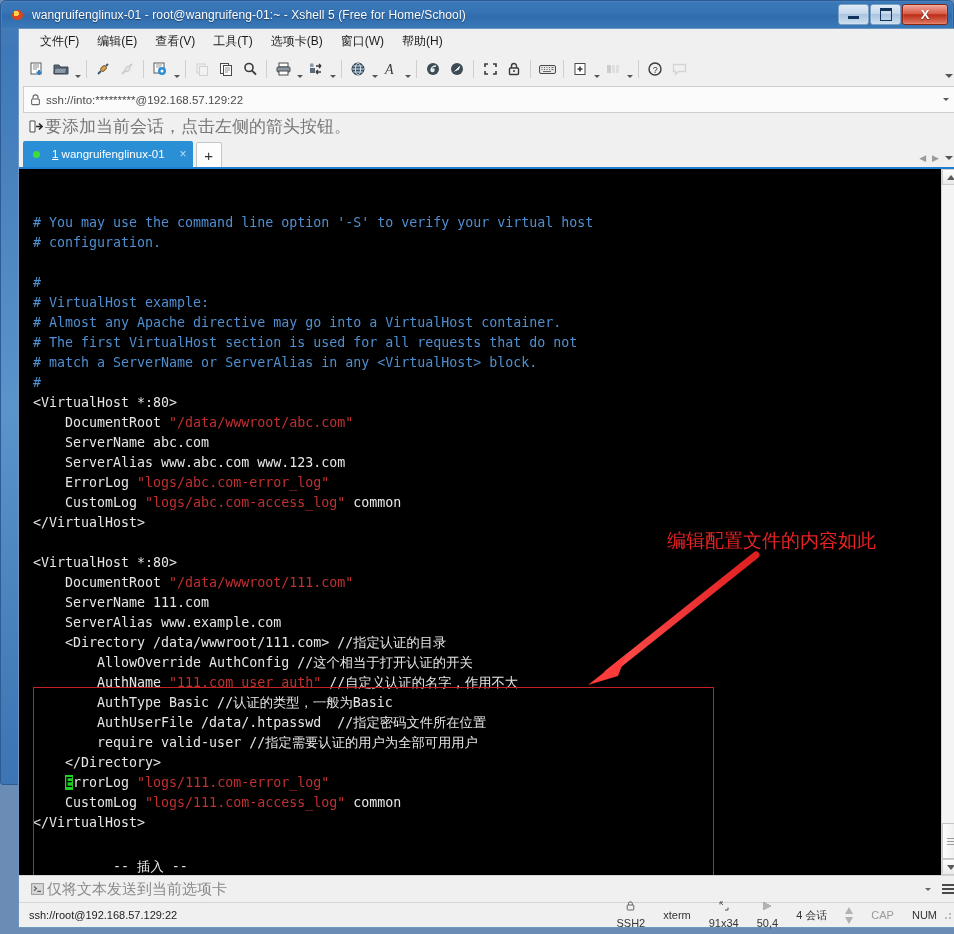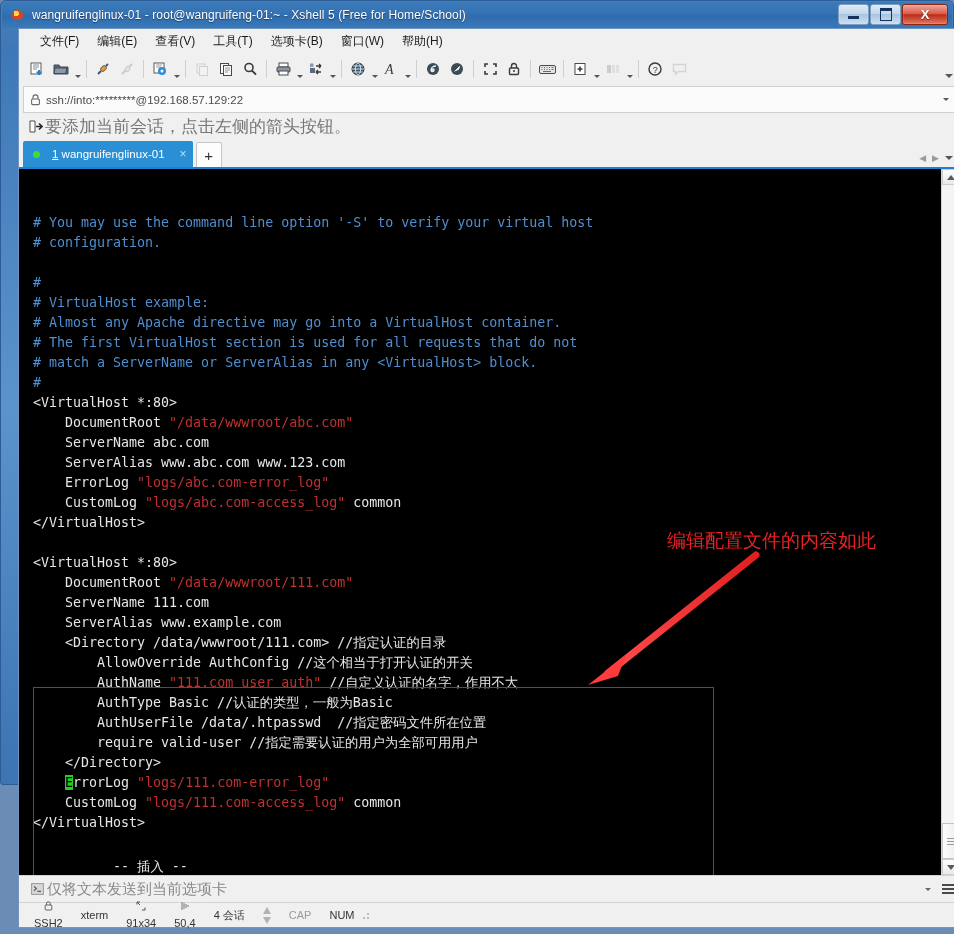--- a/index.html
+++ b/index.html
@@ -450,20 +450,21 @@
           </svg>
       </span>
       <span class="stxt">仅将文本发送到当前选项卡</span>
       <span class="scaret"></span>
       <span class="sburger">
           <i></i>
         </span>
     </div>
 
     <div id="statusbar">
+      <span class="sleft">ssh://root@192.168.57.129:22</span>
       <span class="sseg">
         <span>
           <svg width="9" height="10" viewBox="0 0 9 10">
               <path d="M2.4 4V2.8a2 2 0 014 0V4" fill="none" stroke="#555" stroke-width=".9"></path>
               <rect x="1.2" y="4" width="6.6" height="5" rx=".8" fill="none" stroke="#555" stroke-width=".9"></rect>
             </svg>
         </span>
         <span>SSH2</span>
       </span>
       <span class="sseg">xterm</span>

